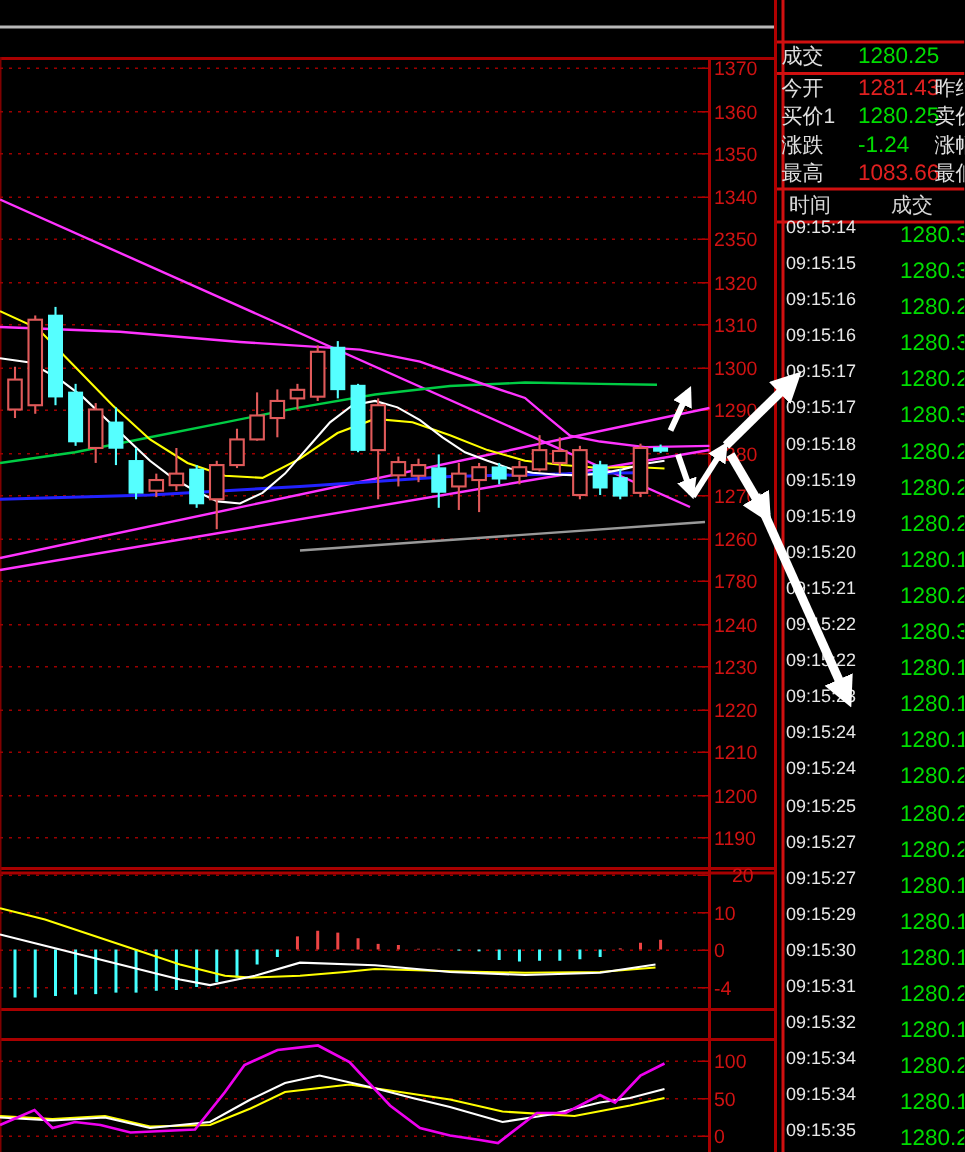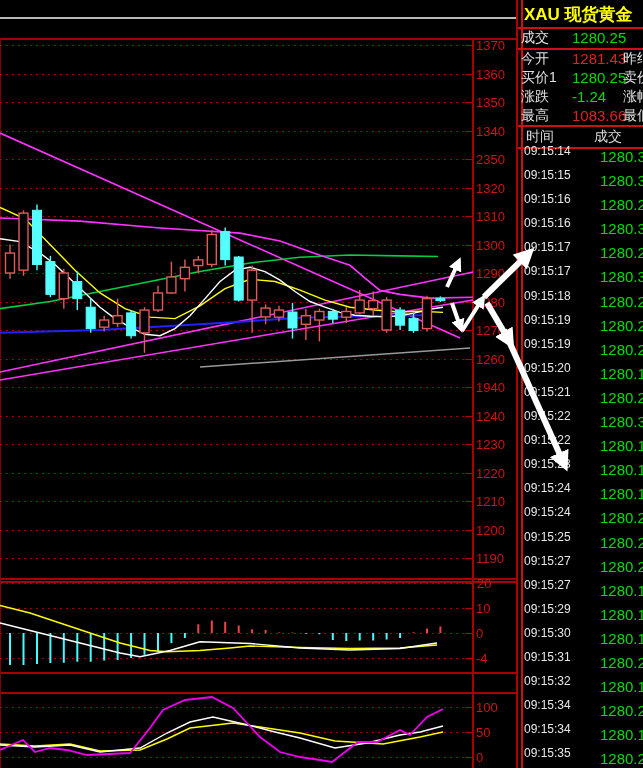--- a/index.html
+++ b/index.html
@@ -42,21 +42,20 @@
   <div class="vline" style="left:0;top:38px;height:730px;width:1px;background:#800000;"></div>
   <div class="vline" style="left:472px;top:38px;height:730px;"></div>
   <div class="vline" style="left:516px;top:0;height:768px;background:#b00000;"></div>
   <div class="vline" style="left:521px;top:0;height:768px;background:#d01010;"></div>
 
   <div class="abs" style="left:0;top:38px;width:472px;height:540px;"></div>
   <div class="abs" style="left:0;top:581px;width:472px;height:91px;"></div>
   <div class="abs" style="left:0;top:692px;width:472px;height:76px;"></div>
 
   <div id="quote">
-    <div class="q-title">XAU 现货黄金</div>
     <div class="hline" style="left:0;top:27px;width:127px;background:#d01010;"></div>
 
     <div class="q-row" style="top:29px;">
       <span class="q-label">成交</span>
       <span class="q-value green">1280.25</span>
     </div>
     <div class="hline" style="left:0;top:48px;width:127px;background:#d01010;"></div>
 
     <div class="q-row" style="top:50px;">
       <span class="q-label">今开</span>
@@ -226,42 +225,42 @@
       <div class="tickmark" style="top: 301.5px;"></div>
       <span class="axis-label" style="left: 476px; top: 295.5px;">1280</span>
       <div class="grid-dotted" style="top: 330px;"></div>
       <div class="tickmark" style="top: 330px;"></div>
       <span class="axis-label" style="left: 476px; top: 324px;">1270</span>
       <div class="grid-dotted" style="top: 358.5px;"></div>
       <div class="tickmark" style="top: 358.5px;"></div>
       <span class="axis-label" style="left: 476px; top: 352.5px;">1260</span>
       <div class="grid-dotted" style="top: 387px;"></div>
       <div class="tickmark" style="top: 387px;"></div>
-      <span class="axis-label" style="left: 476px; top: 381px;">1940</span>
+      <span class="axis-label" style="left: 476px; top: 381px;">1780</span>
       <div class="grid-dotted" style="top: 415.5px;"></div>
       <div class="tickmark" style="top: 415.5px;"></div>
       <span class="axis-label" style="left: 476px; top: 409.5px;">1240</span>
       <div class="grid-dotted" style="top: 444px;"></div>
       <div class="tickmark" style="top: 444px;"></div>
       <span class="axis-label" style="left: 476px; top: 438px;">1230</span>
       <div class="grid-dotted" style="top: 472.5px;"></div>
       <div class="tickmark" style="top: 472.5px;"></div>
       <span class="axis-label" style="left: 476px; top: 466.5px;">1220</span>
       <div class="grid-dotted" style="top: 501px;"></div>
       <div class="tickmark" style="top: 501px;"></div>
       <span class="axis-label" style="left: 476px; top: 495px;">1210</span>
       <div class="grid-dotted" style="top: 529.5px;"></div>
       <div class="tickmark" style="top: 529.5px;"></div>
       <span class="axis-label" style="left: 476px; top: 523.5px;">1200</span>
       <div class="grid-dotted" style="top: 558px;"></div>
       <div class="tickmark" style="top: 558px;"></div>
       <span class="axis-label" style="left: 476px; top: 552px;">1190</span>
       <div class="grid-dotted" style="top: 583px;"></div>
       <div class="tickmark" style="top: 583px;"></div>
-      <span class="axis-label" style="left: 477px; top: 577px;">20</span>
+      <span class="axis-label" style="left: 488px; top: 577px;">20</span>
       <div class="grid-dotted" style="top: 608px;"></div>
       <div class="tickmark" style="top: 608px;"></div>
       <span class="axis-label" style="left: 476px; top: 602px;">10</span>
       <div class="grid-dotted" style="top: 633px;"></div>
       <div class="tickmark" style="top: 633px;"></div>
       <span class="axis-label" style="left: 476px; top: 627px;">0</span>
       <div class="grid-dotted" style="top: 658px;"></div>
       <div class="tickmark" style="top: 658px;"></div>
       <span class="axis-label" style="left: 476px; top: 652px;">-4</span>
       <div class="grid-dotted" style="top: 707px;"></div>

